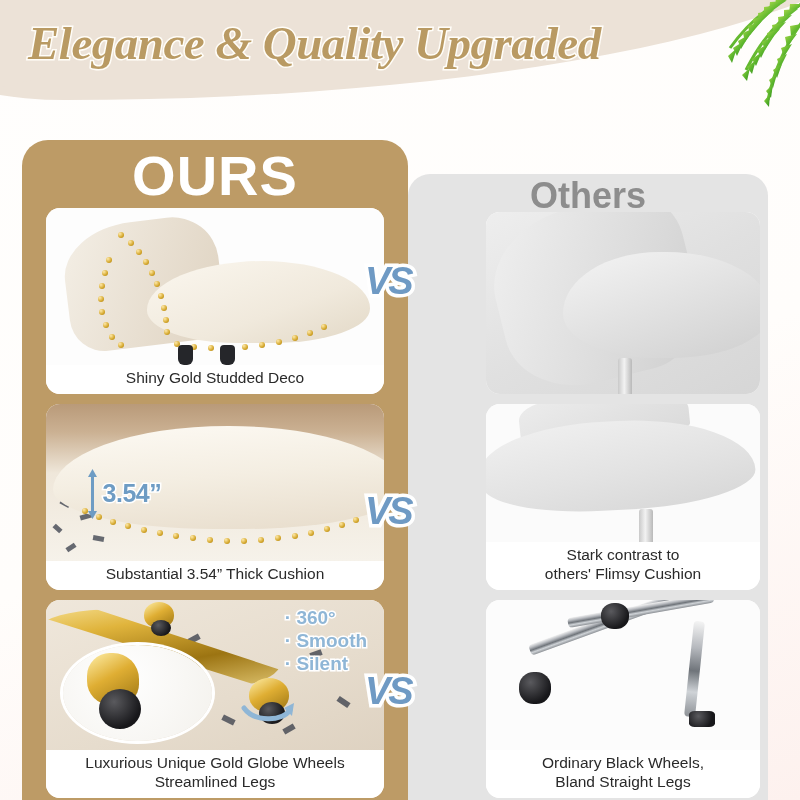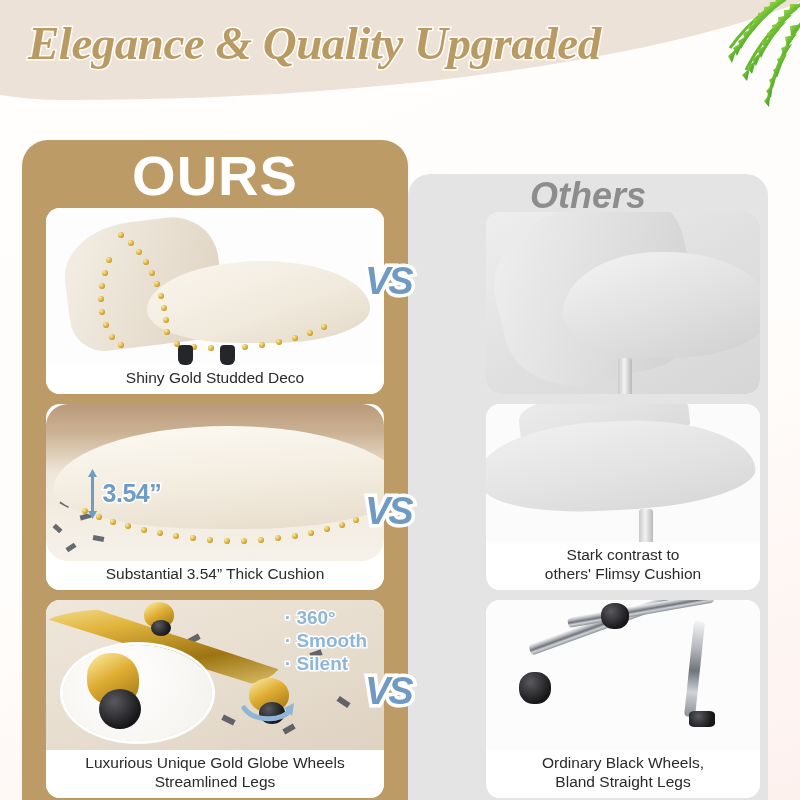--- a/index.html
+++ b/index.html
@@ -89,21 +89,20 @@
     width: 386px;
     font-size: 56px;
     color: #ffffff;
     letter-spacing: 1px;
   }
   .title-others {
     left: 408px; top: 178px;
     width: 360px;
     font-size: 36px;
     color: #8d8d8d;
-    font-style: italic;
   }
 
   
   .card {
     position: absolute;
     background: #ffffff;
     border-radius: 14px;
     overflow: hidden;
     display: flex;
     flex-direction: column;
@@ -166,21 +165,20 @@
     width: 30%; height: 16%;
   }
   .ours1-legs i {
     position: absolute; bottom: 0; width: 15px; height: 20px;
     background: #25262a; border-radius: 4px 4px 6px 6px;
   }
 
   
   .ours2-bg {
     background: linear-gradient(180deg,#b99a79 0%,#cbb193 18%,#efe7da 44%,#f6f2ea 100%);
-    border-radius: 22px;
   }
   .ours2-cushion {
     position: absolute; left: 2%; top: 14%;
     width: 104%; height: 66%;
     background: linear-gradient(175deg,#fdfaf4 0%,#f4eee2 48%,#e7dccb 100%);
     border-radius: 50% 50% 46% 46% / 62% 62% 38% 38%;
   }
   .rug-spot {
     position: absolute;
     background: #2f3542;

